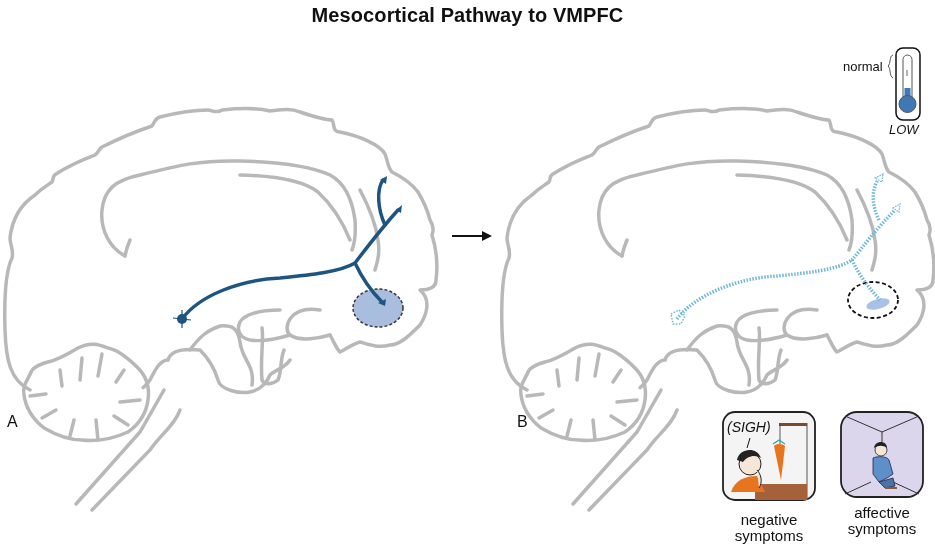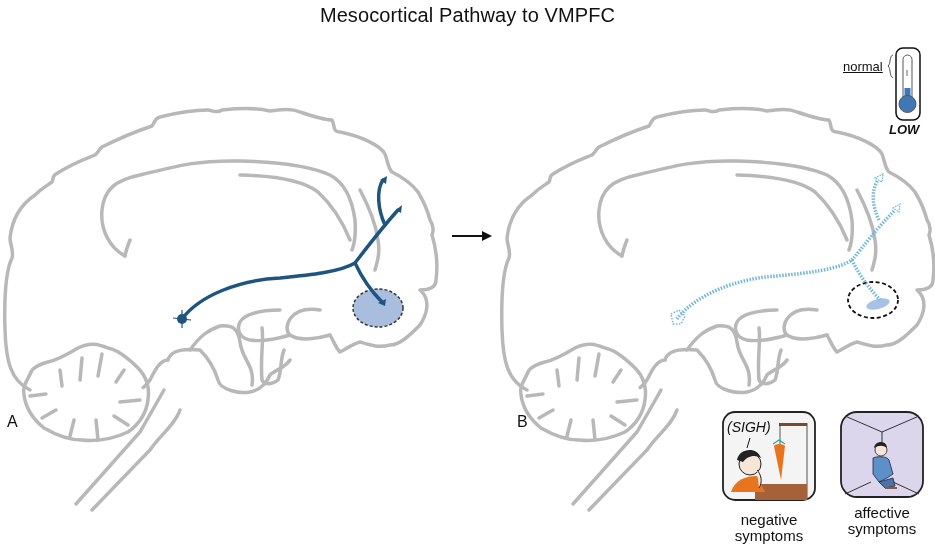--- a/index.html
+++ b/index.html
@@ -1,24 +1,24 @@
 <!DOCTYPE html>
 <html><head>
   <meta charset="utf-8">
   <style>
     html, body { margin: 0; padding: 0; background: #ffffff; }
     body { width: 935px; height: 544px; position: relative; overflow: hidden;
            font-family: "Liberation Sans", sans-serif; color: #111; }
     .title { position: absolute; left: 0; width: 935px; top: 4px; text-align: center;
-             font-size: 20px; font-weight: normal; letter-spacing: 0.1px; }
+             font-size: 20px; font-weight: bold; letter-spacing: 0.1px; }
     svg.stage { position: absolute; left: 0; top: 0; }
     .panel-label { position: absolute; font-size: 16px; }
     .caption { position: absolute; text-align: center; font-size: 15px; line-height: 16px; width: 110px; }
     .therm-label { position: absolute; font-size: 13px; }
-    .low-label { position: absolute; font-size: 13px; font-weight: bold; font-style: italic; }
+    .low-label { position: absolute; font-size: 13px; font-weight: normal; font-style: italic; }
   </style>
 </head>
 <body>
 
 <div class="title">Mesocortical Pathway to VMPFC</div>
 
 <svg class="stage" width="935" height="544" viewBox="0 0 935 544">
   <defs>
 
     <g id="brain">
@@ -135,21 +135,21 @@
     <path d="M33,36 C34,28 46,28 46,36 C42,33 38,33 33,36 Z" fill="#222"></path>
     <path d="M32,46 C36,44 46,44 48,48 L52,62 L46,66 L38,70 L32,62 Z" fill="#5d8fc9" stroke="#224" stroke-width="0.8"></path>
     <path d="M38,70 L52,66 L54,74 L44,76 Z" fill="#4a73a8" stroke="#224" stroke-width="0.8"></path>
     <path d="M44,76 L56,76" stroke="#8a5a3a" stroke-width="2"></path>
   </g>
 </svg>
 
 <div class="panel-label" style="left:7px; top:413px;">A</div>
 <div class="panel-label" style="left:517px; top:413px;">B</div>
 
-<div class="therm-label" style="left:843px; top:59px;text-decoration:underline;">normal</div>
+<div class="therm-label" style="left:843px; top:59px;">normal</div>
 <div class="low-label" style="left:889px; top:122px;">LOW</div>
 
 <div class="caption" style="left:714px; top:505px;margin-top:7px;">
   <div>negative</div>
   <div>symptoms</div>
 </div>
 <div class="caption" style="left:827px; top:505px;">
   <div>affective</div>
   <div>symptoms</div>
 </div>

